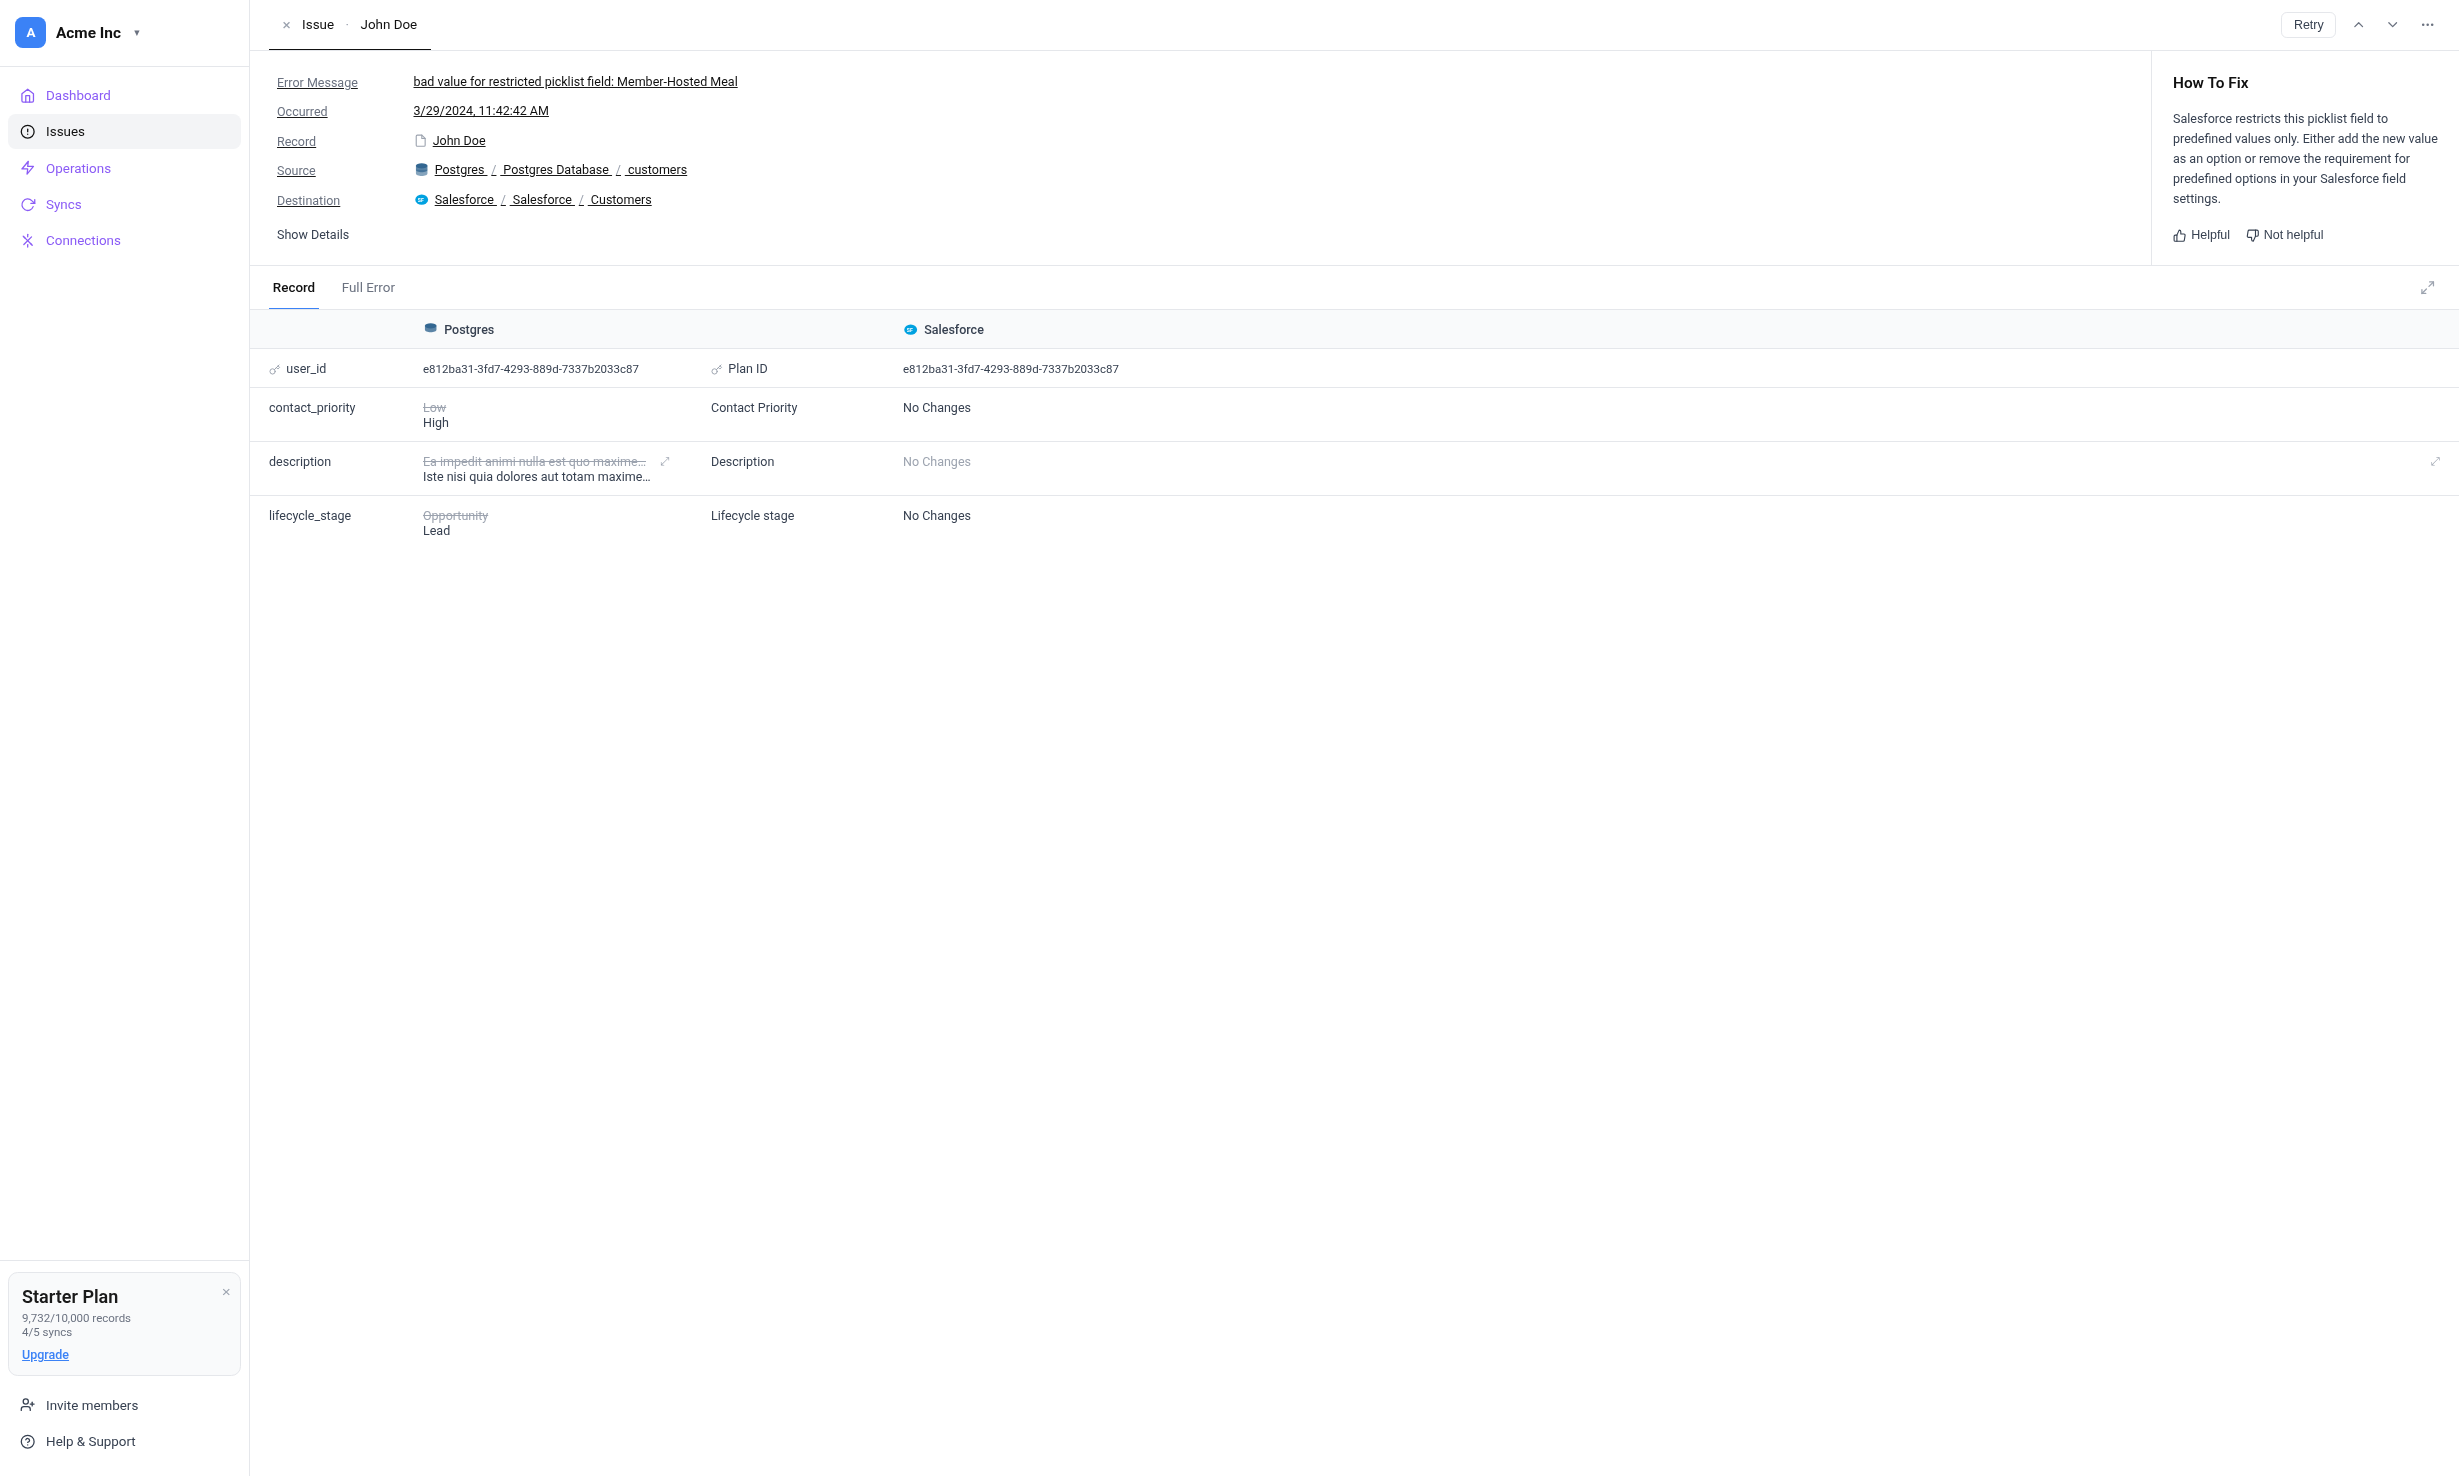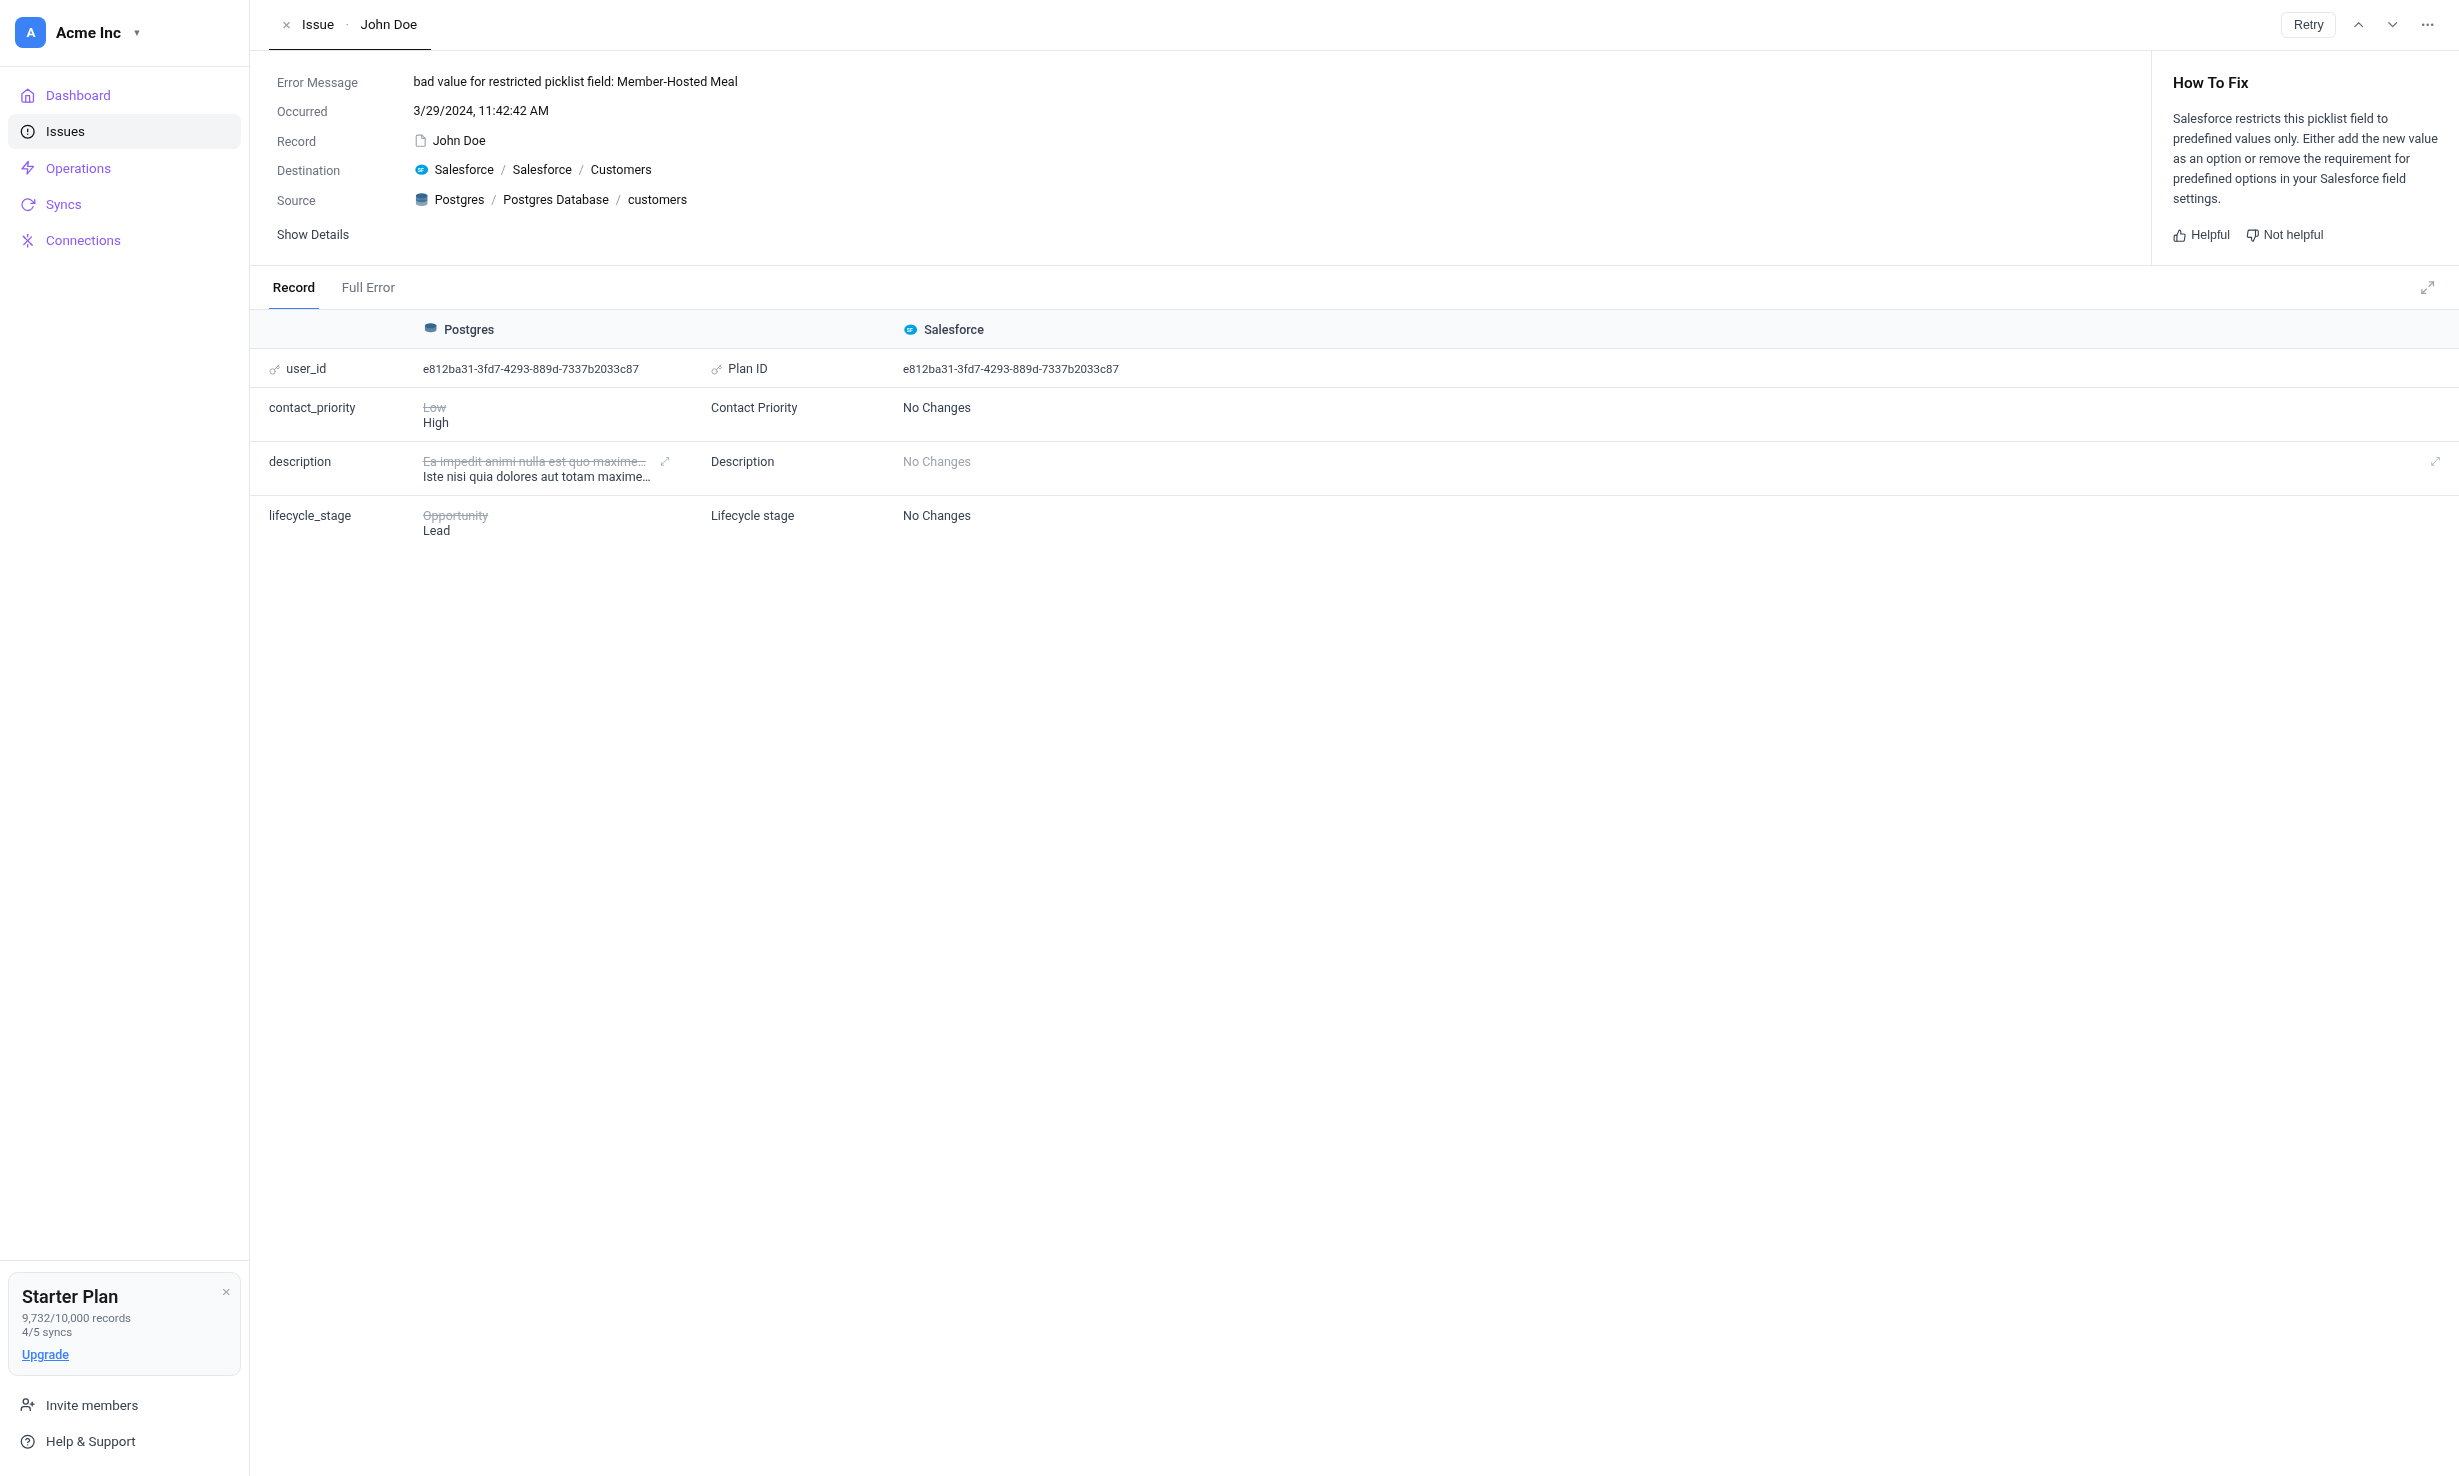--- a/index.html
+++ b/index.html
@@ -37,21 +37,21 @@
     .tab-btn { background: none; border: 1px solid #e5e7eb; border-radius: 5.8px; padding: 4.8px 11.5px; font-size: 12.5px; cursor: pointer; color: #374151; }
     .icon-btn { background: none; border: none; cursor: pointer; color: #6b7280; padding: 4.8px; border-radius: 4.8px; font-size: 15.4px; display: flex; align-items: center; }
 
     
     .content { flex: 1; overflow-y: auto; }
 
     
     .top-section { display: grid; grid-template-columns: 1fr 307px; border-bottom: 1px solid #e5e7eb; }
     .details-panel { padding: 23px 27px; border-right: 1px solid #e5e7eb; }
     .section-title { font-size: 15.4px; font-weight: 600; margin-bottom: 17.3px; color: #111; }
-    .detail-row { display: grid; grid-template-columns: 125px 1fr; gap: 11.5px; margin-bottom: 13.4px; align-items: flex-start; }
+    .detail-row { display: grid; grid-template-columns: 125px 1fr; gap: 11.5px; margin-bottom: 13.4px; align-items: flex-start; text-decoration: underline; }
     .detail-label { font-size: 12.5px; color: #6b7280; padding-top: 1px; }
     .detail-value { font-size: 12.5px; color: #111; }
     .detail-value.error { color: #111; }
     .record-value { display: flex; align-items: center; gap: 5.8px; }
     .source-value { display: flex; align-items: center; gap: 5.8px; }
     .show-details { color: #374151; font-size: 12.5px; cursor: pointer; margin-top: 5.8px; display: inline-block; }
     .how-to-fix { padding: 23px 21px; }
     .fix-text { font-size: 12.5px; color: #374151; line-height: 1.6; margin-bottom: 19px; }
     .helpful-row { display: flex; align-items: center; gap: 15.4px; }
     .helpful-btn { display: flex; align-items: center; gap: 4.8px; background: none; border: none; cursor: pointer; font-size: 12.5px; color: #374151; padding: 0; }
@@ -241,43 +241,43 @@
             <svg width="13.4" height="13.4" viewBox="0 0 24 24" fill="none" stroke="#9ca3af" stroke-width="2" stroke-linecap="round" stroke-linejoin="round">
                 <path d="M14 2H6a2 2 0 0 0-2 2v16a2 2 0 0 0 2 2h12a2 2 0 0 0 2-2V8z"></path>
                 <polyline points="14,2 14,8 20,8"></polyline>
               </svg>
             <span>John Doe</span>
           </span>
         </div>
 
         
         <div class="detail-row">
-          <span class="detail-label">Destination</span>
-          <span class="detail-value source-value">
-            <svg width="15.4" height="15.4" viewBox="0 0 24 24" style="font-size:13px">
-              <ellipse cx="12" cy="12" rx="10" ry="8" fill="#00a1e0"></ellipse>
-              <text x="6" y="16" font-size="8" fill="white" font-weight="bold">SF</text>
-            </svg>
-            <span>
-              Salesforce <span class="path-sep">/</span> Salesforce <span class="path-sep">/</span> Customers
-            </span>
-          </span>
-        </div>
-
-        
-        <div class="detail-row">
           <span class="detail-label">Source</span>
           <span class="detail-value source-value">
             <svg width="15.4" height="15.4" viewBox="0 0 24 24" fill="none">
               <ellipse cx="12" cy="6" rx="9" ry="4" fill="#336791"></ellipse>
               <path d="M3 6v6c0 2.2 4 4 9 4s9-1.8 9-4V6" fill="#336791" opacity="0.8"></path>
               <path d="M3 12v6c0 2.2 4 4 9 4s9-1.8 9-4v-6" fill="#336791" opacity="0.6"></path>
             </svg>
             <span>
               Postgres <span class="path-sep">/</span> Postgres Database <span class="path-sep">/</span> customers
+            </span>
+          </span>
+        </div>
+
+        
+        <div class="detail-row">
+          <span class="detail-label">Destination</span>
+          <span class="detail-value source-value">
+            <svg width="15.4" height="15.4" viewBox="0 0 24 24" style="font-size:13px">
+              <ellipse cx="12" cy="12" rx="10" ry="8" fill="#00a1e0"></ellipse>
+              <text x="6" y="16" font-size="8" fill="white" font-weight="bold">SF</text>
+            </svg>
+            <span>
+              Salesforce <span class="path-sep">/</span> Salesforce <span class="path-sep">/</span> Customers
             </span>
           </span>
         </div>
 
         <span class="show-details">Show Details</span>
       </div>
 
       <div class="how-to-fix">
         <div class="section-title">How To Fix</div>
         <p class="fix-text">Salesforce restricts this picklist field to predefined values only. Either add the new value as an option or remove the requirement for predefined options in your Salesforce field settings.</p>

